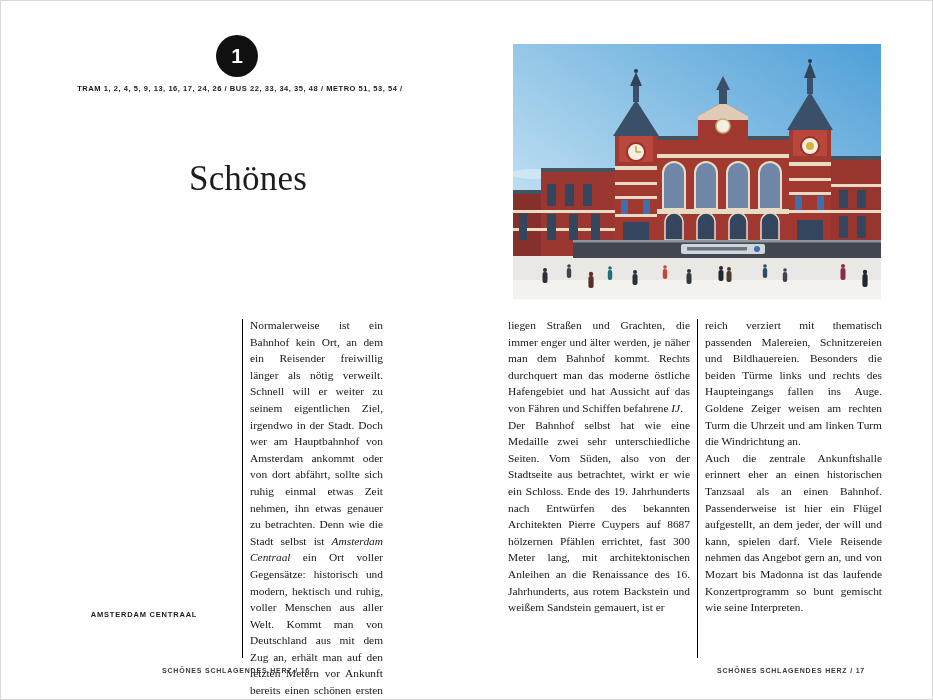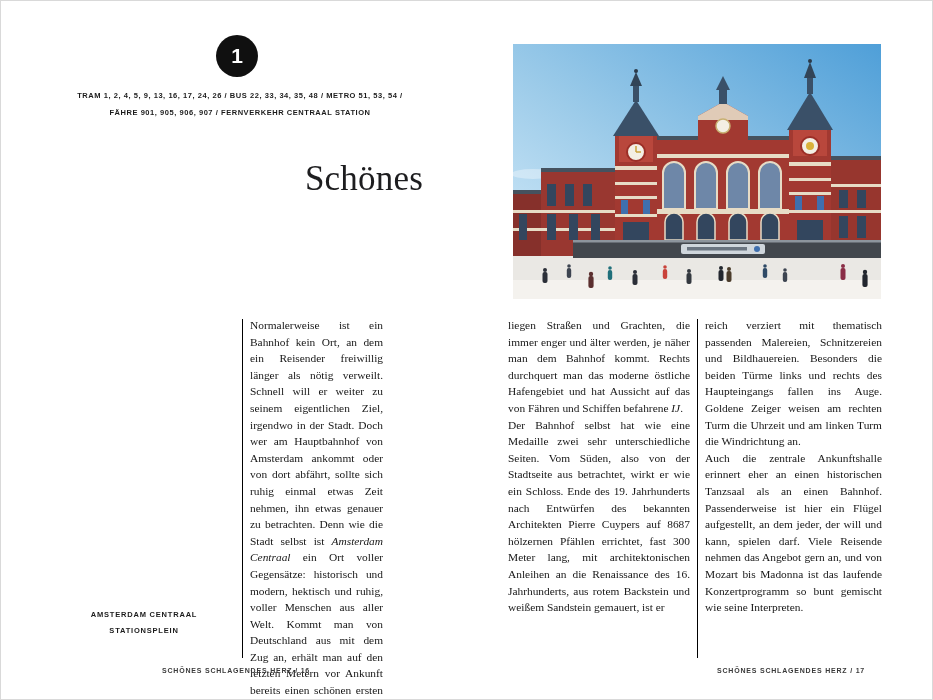--- a/index.html
+++ b/index.html
@@ -10,28 +10,28 @@
     font-family:"Liberation Serif", serif; color:#1c1c1e; overflow:hidden;
   }
   .chapter-circle {
     position:absolute; left:215px; top:34px; width:42px; height:42px;
     background:#101010; border-radius:50%;
     display:flex; align-items:center; justify-content:center;
     color:#ffffff; font-family:"Liberation Sans", sans-serif;
     font-weight:bold; font-size:21px;
   }
   .transit {
-    position:absolute; left:59px; top:86px; width:360px;
+    position:absolute; left:59px; top:79px; width:360px;
     text-align:center; font-family:"Liberation Sans", sans-serif;
     font-weight:bold; font-size:7.5px; letter-spacing:0.55px;
     line-height:17px; color:#1b1b1b;
   }
   .headline {
     position:absolute; left:72px; top:159px; width:350px;
-    text-align:right; font-size:35px; line-height:38px;
+    text-align:center; font-size:35px; line-height:38px;
     color:#1d1d1f; letter-spacing:0.2px;
   }
   .photo {
     position:absolute; left:512px; top:43px; width:368px; height:255px;
     overflow:hidden;
   }
   .photo svg { display:block; width:100%; height:100%; }
   .bodycol {
     position:absolute; top:316px; font-size:11.4px; line-height:16.6px;
     text-align:justify; color:#161616;
@@ -62,21 +62,20 @@
 <body>
 
 <div class="page">
 
   <div class="chapter-circle">
     <span>1</span>
   </div>
 
   <div class="transit">
     <div>TRAM 1, 2, 4, 5, 9, 13, 16, 17, 24, 26 / BUS 22, 33, 34, 35, 48 / METRO 51, 53, 54 /</div>
-    <div>FÄHRE 901, 905, 906, 907 / FERNVERKEHR CENTRAAL STATION</div>
   </div>
 
   <div class="headline">
     <div>Schönes</div>
   </div>
 
   <div class="photo">
     <svg viewBox="0 0 368 255" preserveAspectRatio="none">
       <defs>
         <linearGradient id="sky" x1="0" y1="1" x2="1" y2="0">
@@ -248,19 +247,18 @@
       <p>liegen Straßen und Grachten, die immer enger und älter werden, je näher man dem Bahnhof kommt. Rechts durchquert man das moderne östliche Hafengebiet und hat Aussicht auf das von Fähren und Schiffen befahrene <em>IJ</em>.</p>
       <p>Der Bahnhof selbst hat wie eine Medaille zwei sehr unterschiedliche Seiten. Vom Süden, also von der Stadtseite aus betrachtet, wirkt er wie ein Schloss. Ende des 19. Jahrhunderts nach Entwürfen des bekannten Architekten Pierre Cuypers auf 8687 hölzernen Pfählen errichtet, fast 300 Meter lang, mit architektonischen Anleihen an die Renaissance des 16. Jahrhunderts, aus rotem Backstein und weißem Sandstein gemauert, ist er</p>
     </div>
   <div class="bodycol col3">
       <p>reich verziert mit thematisch passenden Malereien, Schnitzereien und Bildhauereien. Besonders die beiden Türme links und rechts des Haupteingangs fallen ins Auge. Goldene Zeiger weisen am rechten Turm die Uhrzeit und am linken Turm die Windrichtung an.</p>
       <p>Auch die zentrale Ankunftshalle erinnert eher an einen historischen Tanzsaal als an einen Bahnhof. Passenderweise ist hier ein Flügel aufgestellt, an dem jeder, der will und kann, spielen darf. Viele Reisende nehmen das Angebot gern an, und von Mozart bis Madonna ist das laufende Konzertprogramm so bunt gemischt wie seine Interpreten.</p>
     </div>
 
   <div class="address">
     <div>AMSTERDAM CENTRAAL</div>
-    <div>STATIONSPLEIN</div>
   </div>
 
   <div class="footer footer-left">SCHÖNES SCHLAGENDES HERZ / 16</div>
   <div class="footer footer-right">SCHÖNES SCHLAGENDES HERZ / 17</div>
 
 </div>
 
 </body></html>

